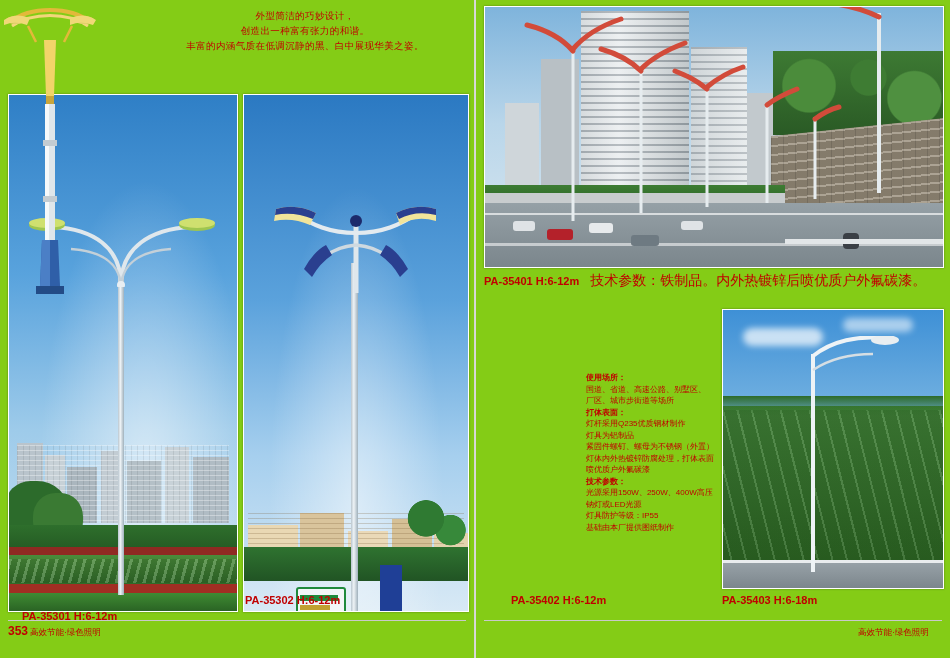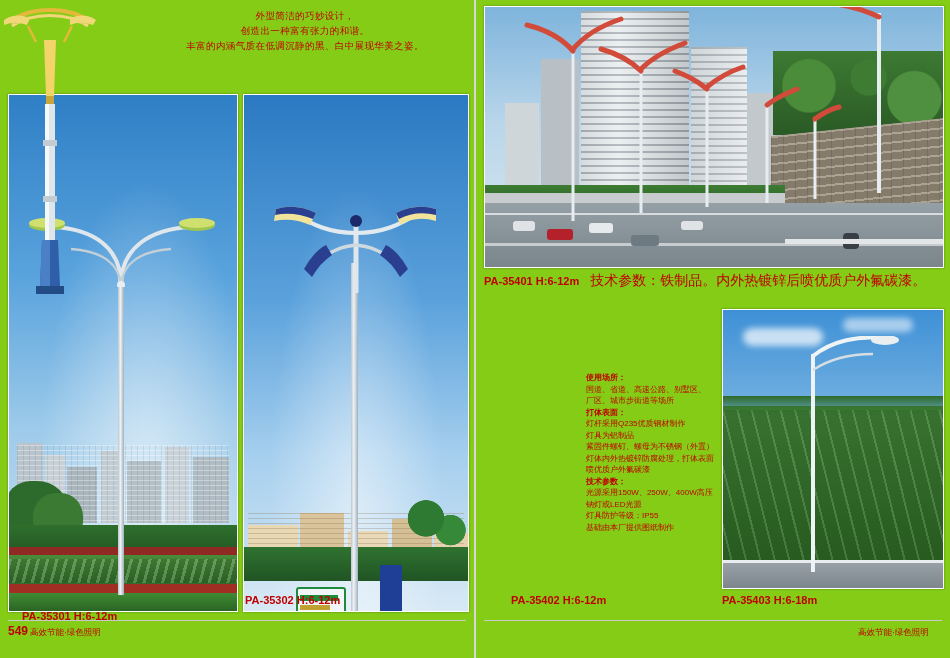--- a/index.html
+++ b/index.html
@@ -367,19 +367,19 @@
       <ellipse cx="112" cy="4" rx="14" ry="5" fill="#e9eef1"></ellipse>
     </svg>
   </div>
   <div class="caption" style="left:722px; top:594px;">
     <span>PA-35403 H:6-18m</span>
   </div>
 
   <div class="footer-line"></div>
   <div class="footer-line-r"></div>
 
-  <div class="pg-num" style="left:8px; top:624px;">549</div>
+  <div class="pg-num" style="left:8px; top:624px;">353</div>
   <div class="pg-text" style="left:30px; top:627px;">高效节能·绿色照明</div>
 
   <div class="pg-num" style="left:926px; top:624px;margin-top:40px;">354</div>
   <div class="pg-text" style="left:858px; top:627px;">高效节能·绿色照明</div>
 
 </div>
 
 </body></html>

